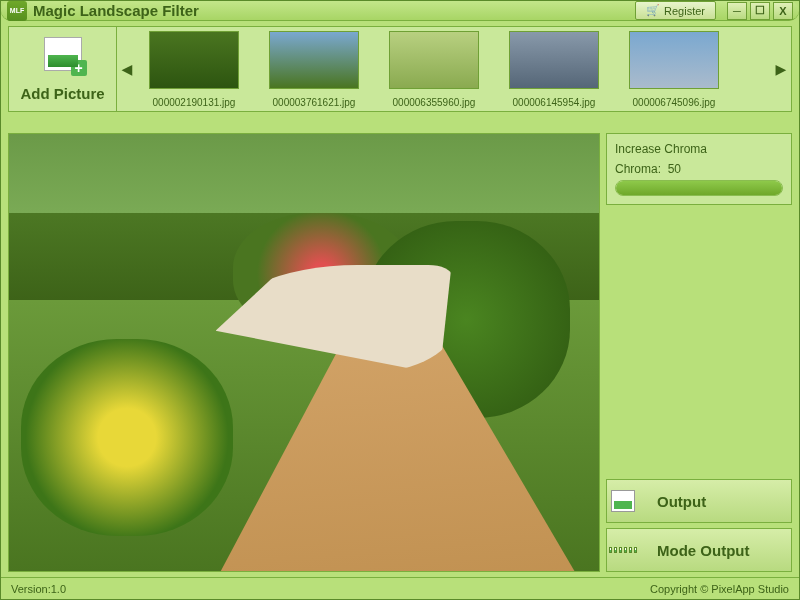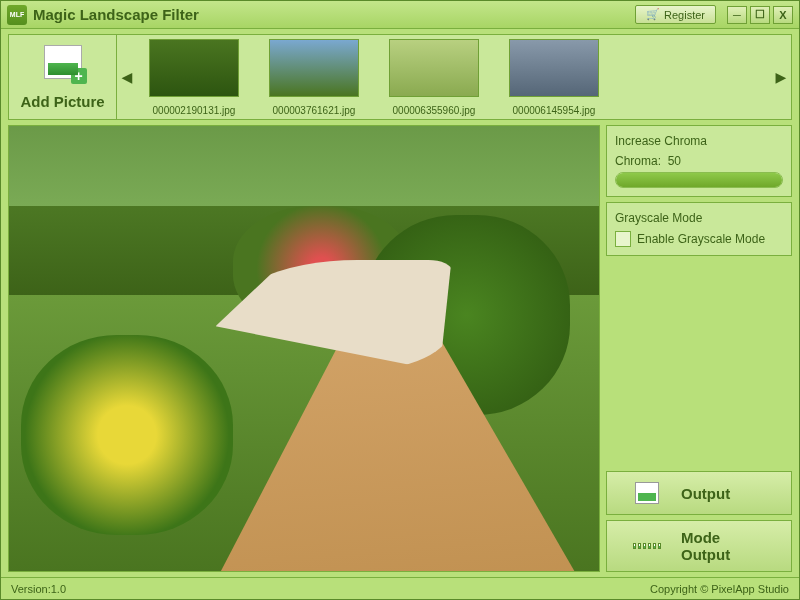--- a/index.html
+++ b/index.html
@@ -1,53 +1,53 @@
 <!DOCTYPE html>
 <html><head>
 <meta charset="utf-8">
 <style>
 * { box-sizing: border-box; margin: 0; padding: 0; }
 body { width: 800px; height: 600px; font-family: Arial, sans-serif; font-size: 13px; overflow: hidden; }
 .app { width: 800px; height: 600px; background: #b8e07a; border: 1px solid #5a8a2a; display: flex; flex-direction: column; }
-.titlebar { height: 28px; background: linear-gradient(#c3e68a,#a8d565); border-bottom: 1px solid #7aaf3e; display: flex; align-items: center; padding: 0 6px; }
+.titlebar { height: 20px; background: linear-gradient(#c3e68a,#a8d565); border-bottom: 1px solid #7aaf3e; display: flex; align-items: center; padding: 0 6px; border-radius: 12px; }
 .logo { width: 20px; height: 20px; background: linear-gradient(#6fa82a,#558f1e); border-radius: 3px; display: flex; align-items: center; justify-content: center; color: #fff; font-size: 7px; font-weight: bold; margin-right: 6px; }
 .title { color: #3d6318; font-weight: bold; font-size: 15px; flex: 1; }
 .reg-btn { display: flex; align-items: center; background: linear-gradient(#e8f5cc,#c8e095); border: 1px solid #6fa035; padding: 2px 10px; margin-right: 8px; font-size: 11px; color: #3d6318; cursor: pointer; border-radius: 2px; }
 .cart { color: #d17a00; margin-right: 4px; font-size: 11px; }
 .winbtn { width: 20px; height: 18px; border: 1px solid #6fa035; background: linear-gradient(#e0f0b8,#b8da80); margin-left: 3px; display: flex; align-items: center; justify-content: center; cursor: pointer; font-size: 11px; color: #3d6318; font-weight: bold; }
 .toolbar { height: 86px; margin: 5px 7px; background: #c9e89a; border: 1px solid #7aaf3e; display: flex; align-items: center; }
 .addpic { width: 108px; height: 84px; display: flex; flex-direction: column; align-items: center; justify-content: center; border-right: 1px solid #7aaf3e; cursor: pointer; }
 .addpic-icon { width: 38px; height: 34px; background: #fff; border: 1px solid #aaa; position: relative; }
 .addpic-icon::after { content: ""; position: absolute; bottom: 3px; left: 3px; right: 3px; height: 12px; background: linear-gradient(#4fb54f,#2e8e2e); }
 .plus { position: absolute; right: -6px; bottom: -6px; width: 16px; height: 16px; background: #4fb54f; color: #fff; display: flex; align-items: center; justify-content: center; font-weight: bold; font-size: 14px; border-radius: 2px; }
 .addpic-label { color: #3d6318; font-weight: bold; font-size: 15px; margin-top: 14px; }
 .arrow { width: 20px; height: 84px; display: flex; align-items: center; justify-content: center; cursor: pointer; color: #3d6318; font-size: 14px; }
 .thumbs { flex: 1; display: flex; gap: 10px; padding: 4px 2px; }
 .thumb { width: 110px; display: flex; flex-direction: column; align-items: center; cursor: pointer; }
 .thumb-img { width: 90px; height: 58px; border: 1px solid #6fa035; }
 .thumb-label { font-size: 10px; color: #3d6318; margin-top: 8px; }
-.main { flex: 1; display: flex; margin: 0 7px 5px 7px; gap: 6px; }
+.main { flex: 1; display: flex; margin: 16px 7px 5px 7px; gap: 6px; }
 .preview { flex: 1; border: 1px solid #7aaf3e; background: linear-gradient(to bottom,#5a8a2e 0%,#3d6318 38%,#6b9a3a 38%,#4a7520 100%); position: relative; overflow: hidden; }
 .sky { position: absolute; top: 0; left: 0; right: 0; height: 18%; background: linear-gradient(#6b9a48,#7aaa55); }
 .path { position: absolute; left: 20%; bottom: -10%; width: 80%; height: 75%; background: linear-gradient(#d4a56a,#c09050); clip-path: polygon(55% 0%, 62% 0%, 95% 100%, 10% 100%); transform: rotate(-5deg); }
 .path-curve { position: absolute; left: 35%; top: 30%; width: 40%; height: 25%; background: #e8ddc8; clip-path: polygon(30% 0%, 100% 0%, 95% 100%, 0% 60%); border-radius: 60% 10% 40% 10%; }
 .shrub { position: absolute; border-radius: 45%; }
 .s1 { left: 2%; bottom: 8%; width: 36%; height: 45%; background: radial-gradient(circle,#e8d838 20%,#3d7518 70%); }
 .s2 { right: 5%; top: 20%; width: 35%; height: 45%; background: radial-gradient(circle,#4a8520,#2d5510); }
 .s3 { left: 38%; top: 18%; width: 30%; height: 28%; background: radial-gradient(circle,#e05050 10%,#4a7520 60%); }
 .side { width: 186px; display: flex; flex-direction: column; gap: 5px; }
 .panel { background: #c9e89a; border: 1px solid #7aaf3e; padding: 8px; color: #3d6318; }
 .panel-title { font-size: 12px; margin-bottom: 6px; }
 .val-row { font-size: 12px; margin-bottom: 4px; }
 .slider { height: 16px; background: linear-gradient(#e8f5cc,#d0e8a0); border: 1px solid #8abd50; border-radius: 8px; position: relative; }
 .slider-fill { height: 100%; background: linear-gradient(#8ec94a,#6fa82a); border-radius: 8px; }
 .cbx { display: flex; align-items: center; font-size: 12px; }
 .cbx-box { width: 16px; height: 16px; border: 1px solid #7aaf3e; background: #e8f5cc; margin-right: 6px; cursor: pointer; }
 .spacer { flex: 1; }
-.outbtn { background: linear-gradient(#d6eda8,#b8da80); border: 1px solid #7aaf3e; padding: 8px 26px; display: flex; align-items: center; cursor: pointer; color: #3d6318; font-weight: bold; font-size: 15px; }
+.outbtn { background: linear-gradient(#d6eda8,#b8da80); border: 1px solid #7aaf3e; padding: 8px 2px; display: flex; align-items: center; cursor: pointer; color: #3d6318; font-weight: bold; font-size: 15px; }
 .outbtn .ic { width: 28px; height: 26px; margin-right: 20px; display: flex; align-items: center; justify-content: center; }
 .out-ic { width: 24px; height: 22px; background: #fff; border: 1px solid #999; position: relative; }
 .out-ic::after { content: ""; position: absolute; bottom: 2px; left: 2px; right: 2px; height: 8px; background: #4fb54f; }
 .batch-ic { display: grid; grid-template-columns: repeat(3,7px); gap: 2px; }
 .batch-ic span { width: 7px; height: 6px; background: #fff; border: 1px solid #5a8a2a; }
 .batch-ic span::after { content: ""; display: block; height: 2px; background: #4fb54f; margin-top: 2px; }
 .status { height: 22px; background: #b8e07a; border-top: 1px solid #7aaf3e; display: flex; align-items: center; padding: 4px 10px; color: #3d6318; font-size: 11px; }
 .status .copy { margin-left: auto; }
 .t1 { background: linear-gradient(#4a7520,#2d5510); }
 .t2 { background: linear-gradient(#7aa8d0,#4a7520); }
@@ -89,47 +89,44 @@
           <div class="thumb-label">000003761621.jpg</div>
         </div>
       <div class="thumb">
           <div class="thumb-img t3"></div>
           <div class="thumb-label">000006355960.jpg</div>
         </div>
       <div class="thumb">
           <div class="thumb-img t4"></div>
           <div class="thumb-label">000006145954.jpg</div>
         </div>
+      <div class="thumb">
+          <div class="thumb-img t5"></div>
+          <div class="thumb-label">000006745096.jpg</div>
+        </div>
     </div>
     <div class="arrow">▶</div>
   </div>
 
   <div class="main">
     <div class="preview">
       <div class="sky"></div>
       <div class="shrub s3"></div>
       <div class="shrub s2"></div>
       <div class="path"></div>
       <div class="path-curve"></div>
       <div class="shrub s1"></div>
     </div>
     <div class="side">
       <div class="panel">
         <div class="panel-title">Increase Chroma</div>
         <div class="val-row"><span>Chroma:</span>&nbsp;&nbsp;<span>50</span></div>
         <div class="slider">
             <div class="slider-fill" style="width:100%"></div>
           </div>
-      </div>
-      <div class="panel">
-        <div class="panel-title">Grayscale Mode</div>
-        <div class="cbx">
-          <div class="cbx-box"></div>
-          <span>Enable Grayscale Mode</span>
-        </div>
       </div>
       <div class="spacer"></div>
       <div class="outbtn">
         <div class="ic">
             <div class="out-ic"></div>
           </div>
         <span>Output</span>
       </div>
       <div class="outbtn">
         <div class="ic batch-ic">

